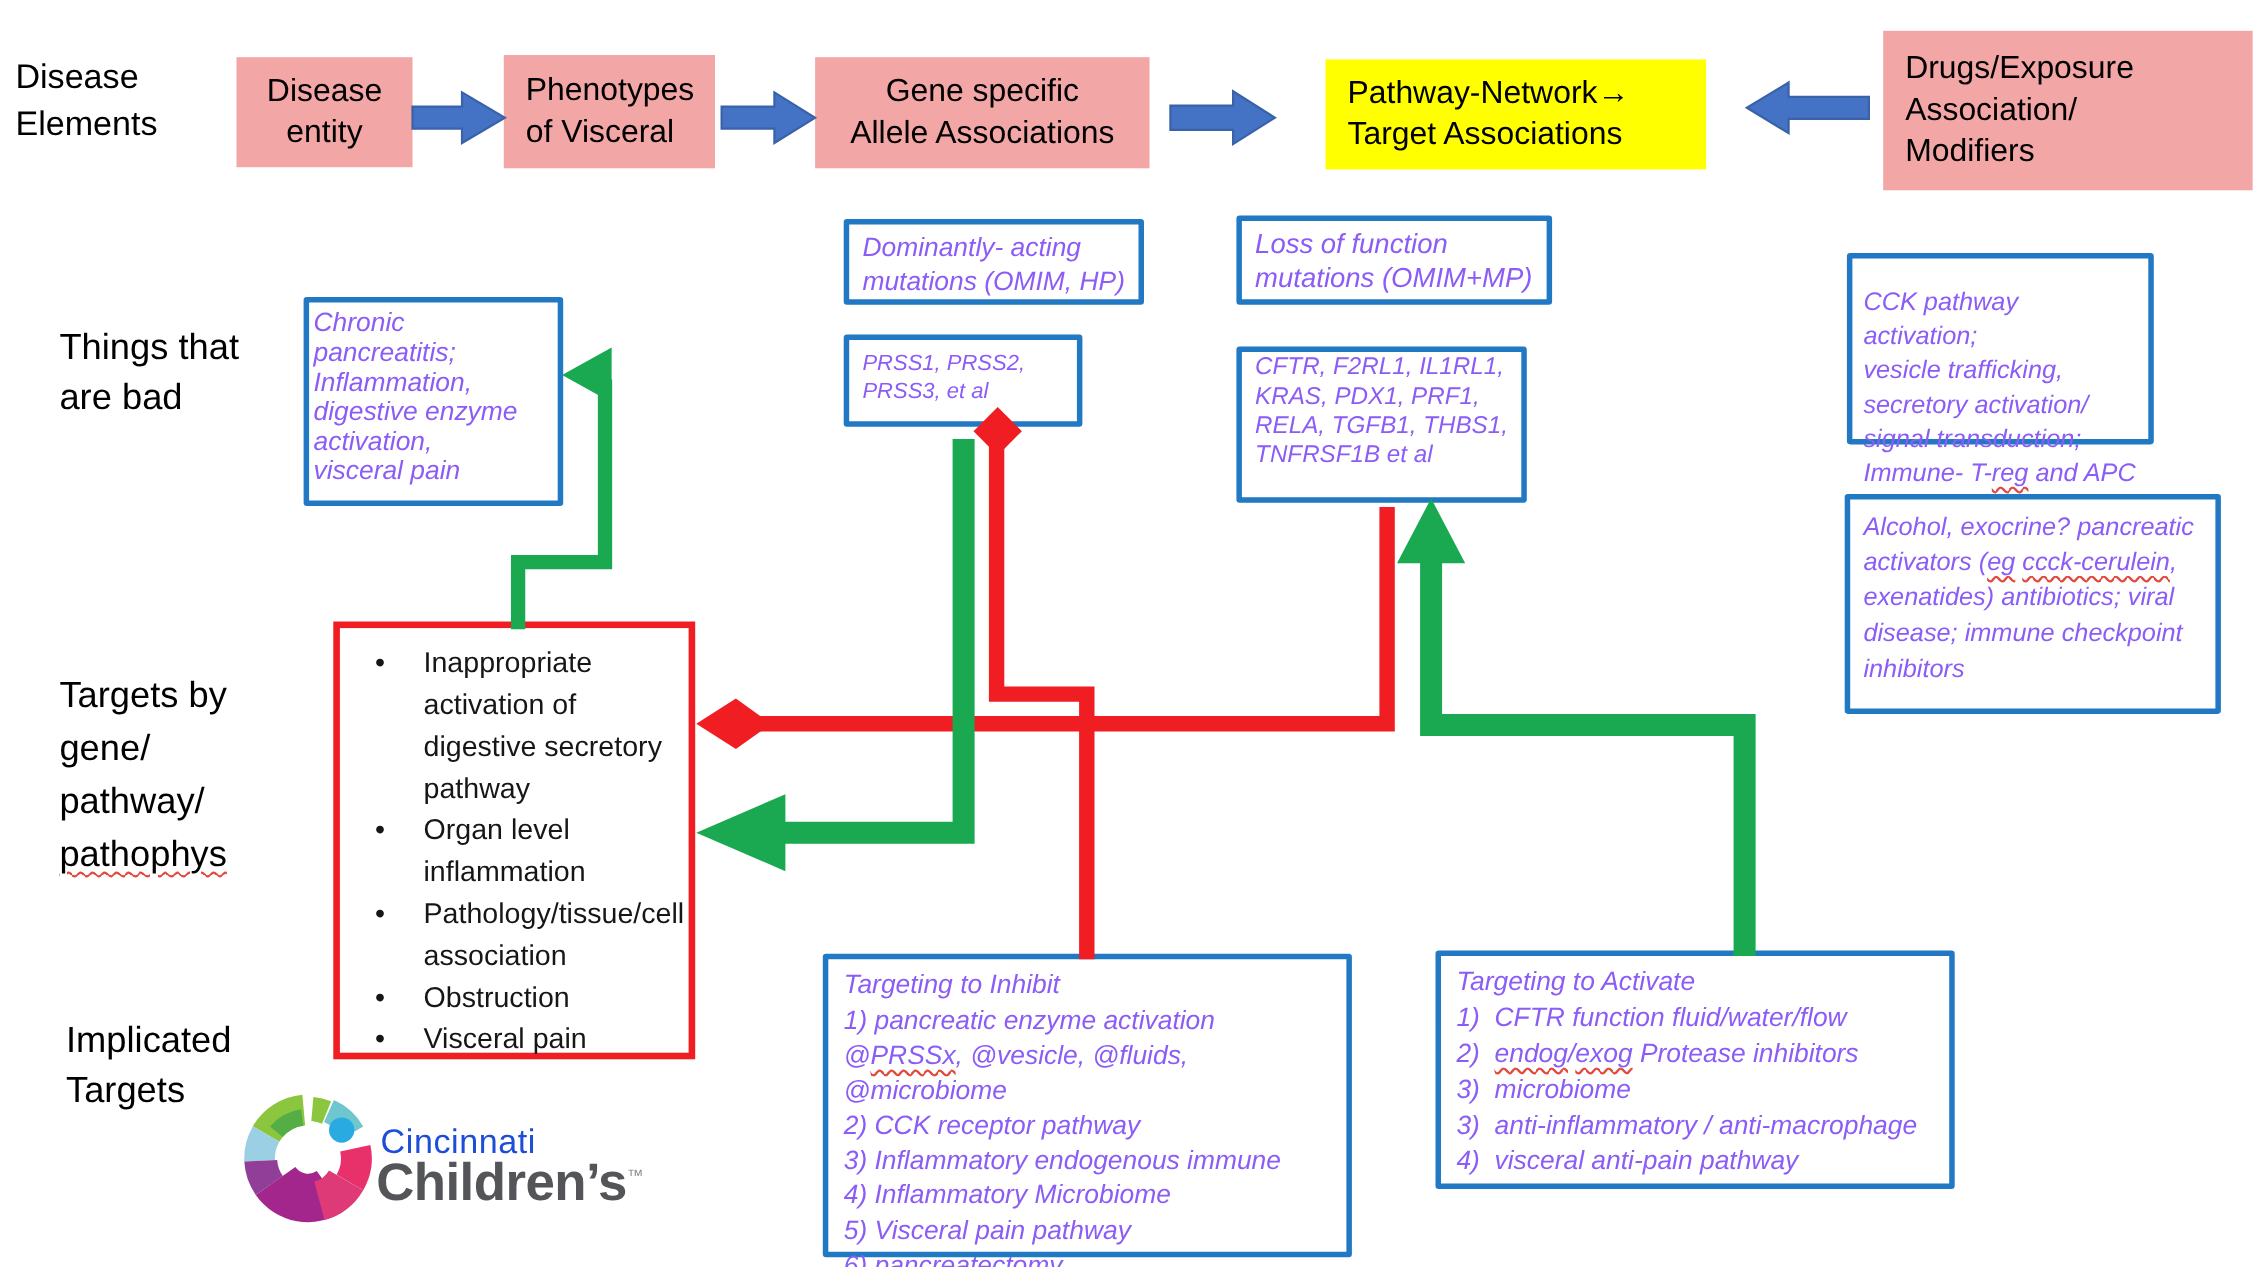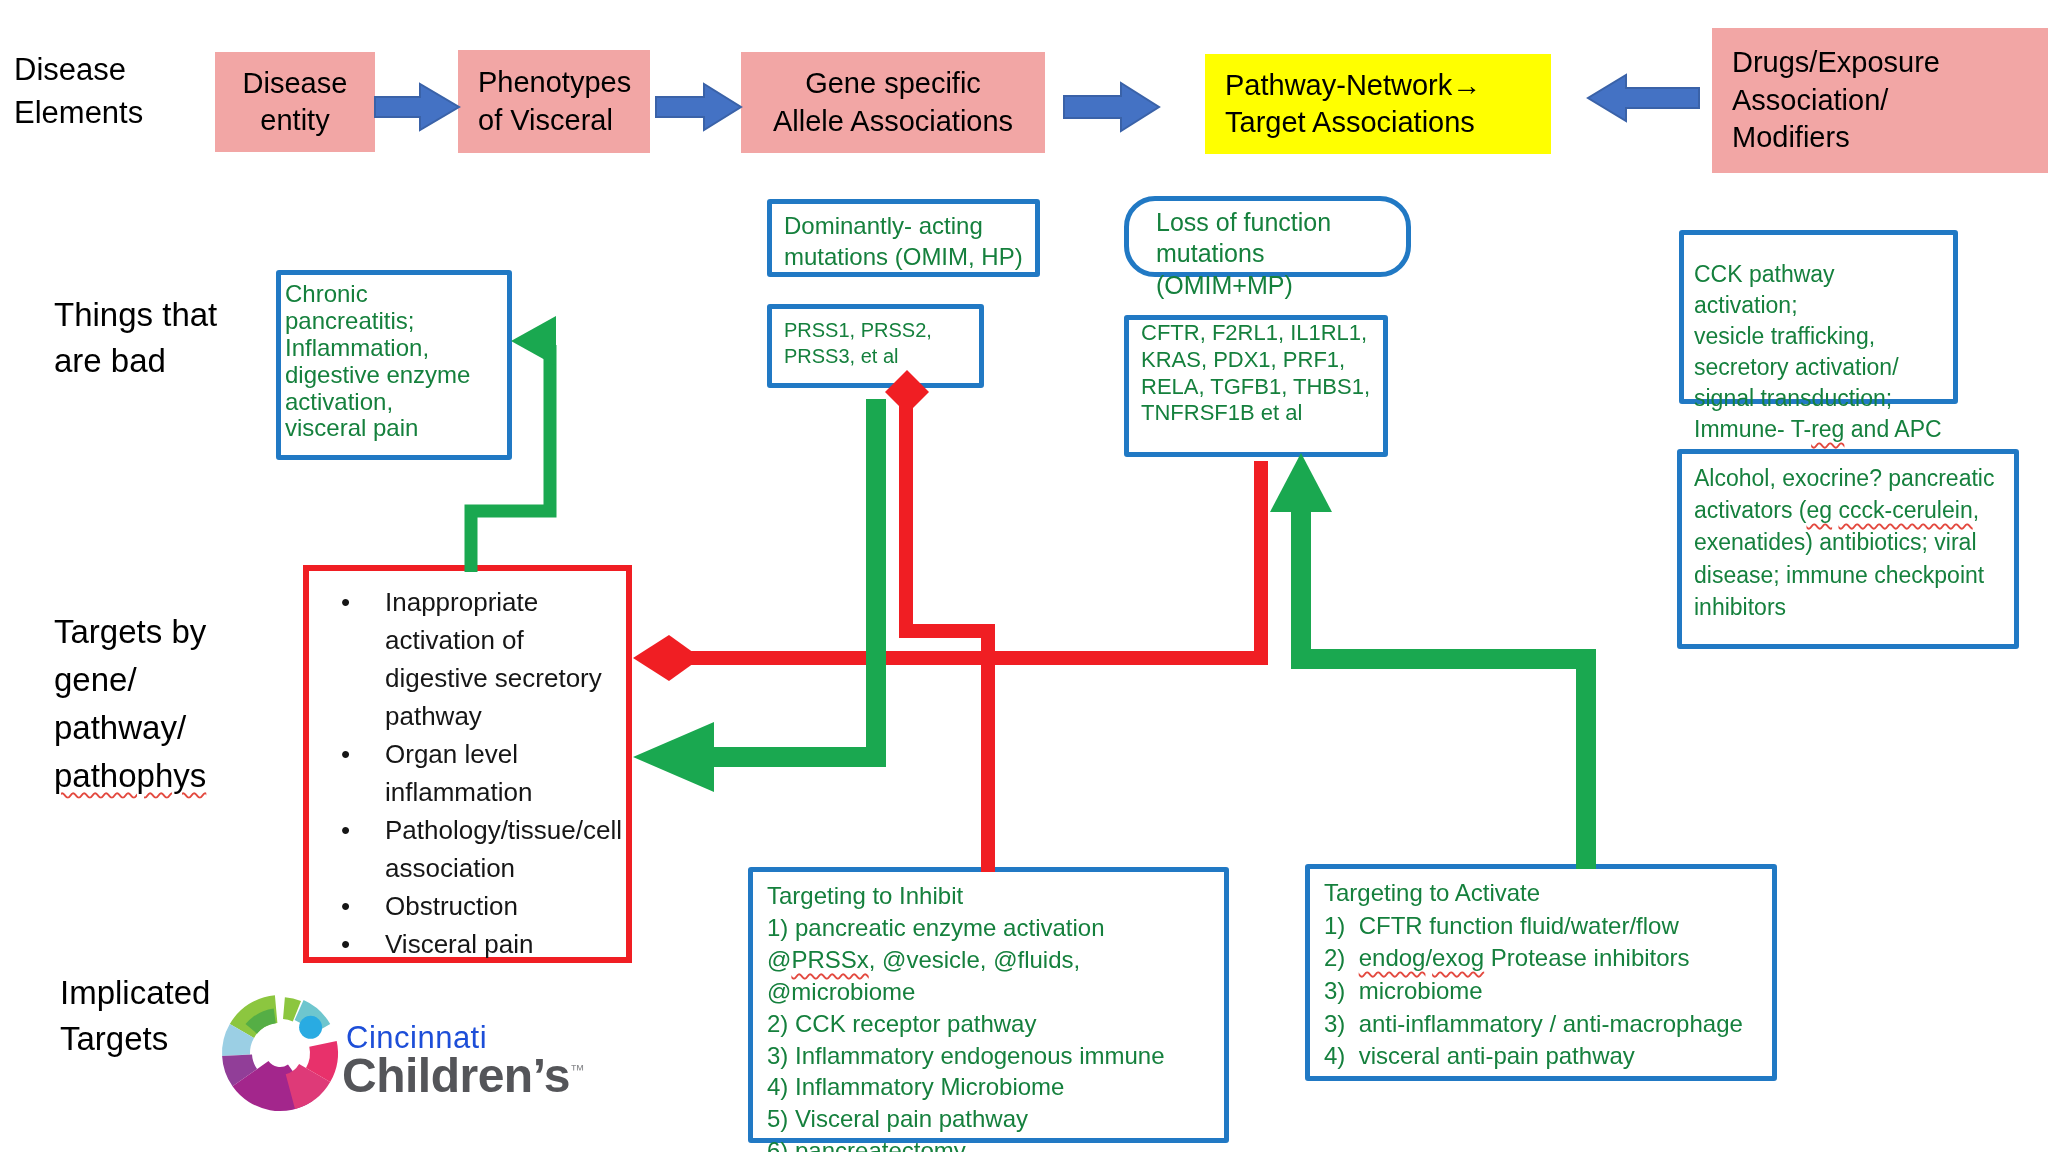--- a/index.html
+++ b/index.html
@@ -8,21 +8,21 @@
   .abs{position:absolute;}
   .pre{white-space:pre-wrap;}
   
   .flowbox{position:absolute;display:flex;flex-direction:column;justify-content:center;
            background:var(--pink);color:#000;font-size:29px;line-height:1.28;}
   .flowbox.center{align-items:center;text-align:center;}
   .flowbox.left{padding-left:20px;padding-right:8px;}
   .flowbox.yellow{background:var(--yellow);}
   
   .bluebox{position:absolute;background:#fff;border:5px solid var(--blue_border);border-radius:3px;
-           color:#15803d;padding:8px 12px;box-sizing:border-box;}
+           color:#8b5cf6;padding:8px 12px;box-sizing:border-box;font-style:italic;}
   
   .redbox{position:absolute;background:#fff;border:6px solid var(--red);box-sizing:border-box;
           padding:12px 0 0 20px;}
   .bullet-row{display:flex;font-size:26px;line-height:38px;color:#161616;}
   .bullet-row .b{width:44px;flex:0 0 44px;text-align:left;padding-left:12px;}
   .bullet-row .t{width:258px;}
   
   .sidelabel{position:absolute;color:#000;font-size:33px;line-height:1.38;white-space:pre-wrap;}
   
   .sq{text-decoration-line:underline;text-decoration-style:wavy;text-decoration-color:#e3493f;
@@ -59,34 +59,34 @@
   <div class="flowbox left pre" style="left:1712px;top:28px;width:313px;height:145px;line-height:1.3;">Drugs/Exposure
 Association/
 Modifiers</div>
 
   <div class="sidelabel" style="left:54px;top:292px;">Things that
 are bad</div>
   <div class="sidelabel" style="left:54px;top:592px;line-height:1.45;margin-top:16px;"><span>Targets by
 gene/
 pathway/
 </span><span class="sq">pathophys</span></div>
-  <div class="sidelabel" style="left:60px;top:970px;">Implicated
+  <div class="sidelabel" style="left:60px;top:922px;">Implicated
 Targets</div>
 
   <div class="bluebox pre" style="left:276px;top:270px;width:236px;height:190px;font-size:24px;line-height:1.12;padding:6px 4px;">Chronic
 pancreatitis;
 Inflammation,
 digestive enzyme
 activation,
 visceral pain</div>
   <div class="bluebox pre" style="left:767px;top:199px;width:273px;height:78px;font-size:24px;line-height:1.3;padding:6px 12px;">Dominantly- acting
 mutations (OMIM, HP)</div>
   <div class="bluebox pre" style="left:767px;top:304px;width:217px;height:84px;font-size:20px;line-height:1.3;">PRSS1, PRSS2,
 PRSS3, et al</div>
-  <div class="bluebox pre" style="left:1124px;top:196px;width:287px;height:81px;font-size:25px;line-height:1.25;padding:6px 27px;border-radius:31px;">Loss of function
+  <div class="bluebox pre" style="left:1124px;top:196px;width:287px;height:81px;font-size:25px;line-height:1.25;padding:6px 12px;">Loss of function
 mutations (OMIM+MP)</div>
   <div class="bluebox pre" style="left:1124px;top:315px;width:264px;height:142px;font-size:22px;line-height:1.22;padding:0 12px;">CFTR, F2RL1, IL1RL1,
 KRAS, PDX1, PRF1,
 RELA, TGFB1, THBS1,
 TNFRSF1B et al</div>
   <div class="bluebox pre" style="left:1679px;top:230px;width:279px;height:174px;font-size:23px;line-height:1.35;padding:24px 10px;"><span>CCK pathway activation;
 vesicle trafficking,
 secretory activation/
 signal transduction;
 Immune- T-</span><span class="sq">reg</span><span> and APC</span></div>

